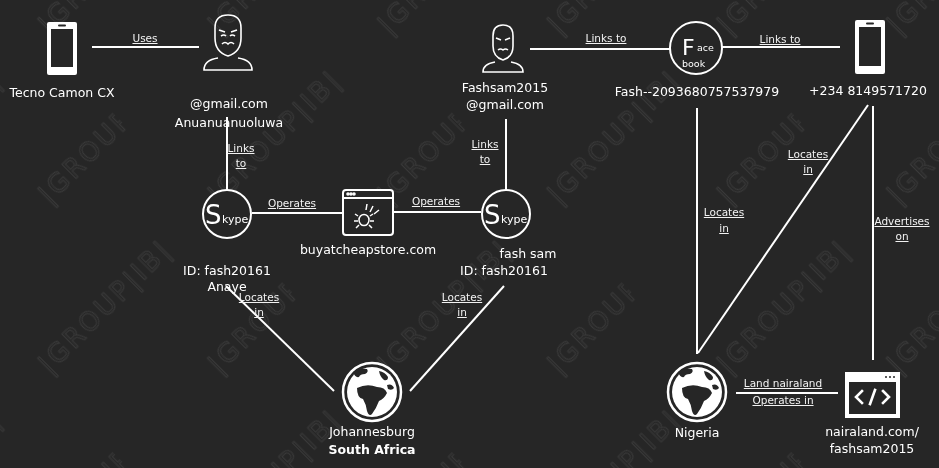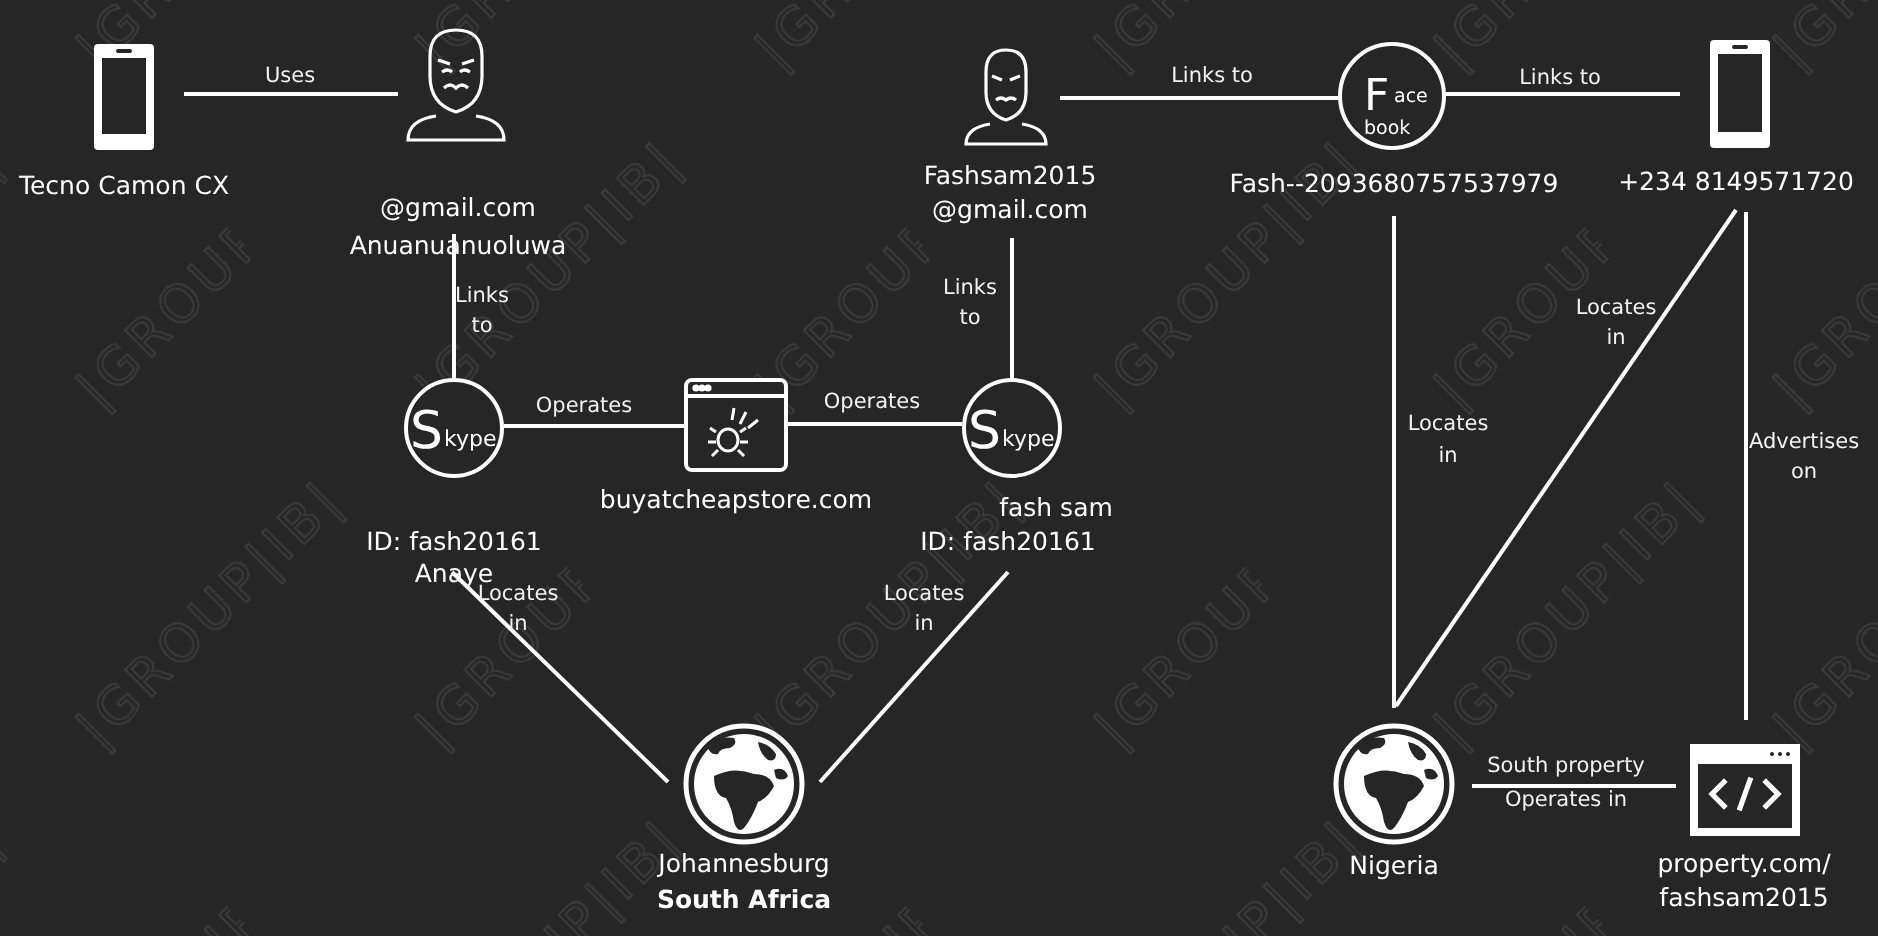--- a/index.html
+++ b/index.html
@@ -1,19 +1,19 @@
 <!DOCTYPE html>
 <html><head>
 <meta charset="utf-8">
 <style>
   html, body { margin:0; padding:0; }
   body { width:939px; height:468px; background:#262626; overflow:hidden; position:relative; font-family:"DejaVu Sans", "Liberation Sans", sans-serif; color:#ffffff; }
   #canvas { position:absolute; left:0; top:0; width:939px; height:468px; }
   .lbl { position:absolute; font-size:12.5px; line-height:16px; color:#ffffff; text-align:center; white-space:nowrap; transform:translateX(-50%); }
-  .edge-lbl { position:absolute; font-size:10.5px; line-height:15px; color:#f2f2f2; text-align:left; white-space:nowrap; transform:translateX(-50%); }
+  .edge-lbl { position:absolute; font-size:10.5px; line-height:15px; color:#f2f2f2; text-align:left; white-space:nowrap; transform:translateX(-50%);text-decoration:underline; }
   .wm { position:absolute; left:0; top:0; width:939px; height:468px; pointer-events:none; }
 </style>
 </head>
 <body>
 
 <svg class="wm" viewBox="0 0 939 468" xmlns="http://www.w3.org/2000/svg">
   <defs>
     <pattern id="wmpat" x="0" y="0" width="240" height="240" patternUnits="userSpaceOnUse" patternTransform="rotate(-45)">
       <text x="10" y="60" font-family="DejaVu Sans, sans-serif" font-size="26" fill="none" stroke="#3a3a3a" stroke-width="1" letter-spacing="3">|GROUP|IB|</text>
       <text x="130" y="180" font-family="DejaVu Sans, sans-serif" font-size="26" fill="none" stroke="#3a3a3a" stroke-width="1" letter-spacing="3">|GROUP|IB|</text>
@@ -132,21 +132,21 @@
 <div class="lbl" style="left:368px; top:242px;">buyatcheapstore.com</div>
 <div class="lbl" style="left:528px; top:246px;">fash sam</div>
 <div class="lbl" style="left:504px; top:263px;">ID: fash20161</div>
 <div class="lbl" style="left:505px; top:80px;">Fashsam2015</div>
 <div class="lbl" style="left:505px; top:97px;">@gmail.com</div>
 <div class="lbl" style="left:697px; top:84px;">Fash--2093680757537979</div>
 <div class="lbl" style="left:868px; top:83px;">+234 8149571720</div>
 <div class="lbl" style="left:372px; top:424px;">Johannesburg</div>
 <div class="lbl" style="left:372px; top:442px;font-weight:bold;">South Africa</div>
 <div class="lbl" style="left:697px; top:425px;">Nigeria</div>
-<div class="lbl" style="left:872px; top:424px;">property.com/</div>
+<div class="lbl" style="left:872px; top:424px;">nairaland.com/</div>
 <div class="lbl" style="left:872px; top:441px;">fashsam2015</div>
 
 <div class="edge-lbl" style="left:145px; top:31px;">Uses</div>
 <div class="edge-lbl" style="left:241px; top:141px;">Links</div>
 <div class="edge-lbl" style="left:241px; top:156px;">to</div>
 <div class="edge-lbl" style="left:292px; top:196px;">Operates</div>
 <div class="edge-lbl" style="left:436px; top:194px;">Operates</div>
 <div class="edge-lbl" style="left:485px; top:137px;">Links</div>
 <div class="edge-lbl" style="left:485px; top:152px;">to</div>
 <div class="edge-lbl" style="left:606px; top:31px;">Links to</div>
@@ -154,14 +154,14 @@
 <div class="edge-lbl" style="left:259px; top:290px;">Locates</div>
 <div class="edge-lbl" style="left:259px; top:305px;">in</div>
 <div class="edge-lbl" style="left:462px; top:290px;">Locates</div>
 <div class="edge-lbl" style="left:462px; top:305px;">in</div>
 <div class="edge-lbl" style="left:724px; top:205px;">Locates</div>
 <div class="edge-lbl" style="left:724px; top:221px;">in</div>
 <div class="edge-lbl" style="left:808px; top:147px;">Locates</div>
 <div class="edge-lbl" style="left:808px; top:162px;">in</div>
 <div class="edge-lbl" style="left:902px; top:214px;">Advertises</div>
 <div class="edge-lbl" style="left:902px; top:229px;">on</div>
-<div class="edge-lbl" style="left:783px; top:376px;">South property</div>
+<div class="edge-lbl" style="left:783px; top:376px;">Land nairaland</div>
 <div class="edge-lbl" style="left:783px; top:393px;">Operates in</div>
 
 </body></html>

